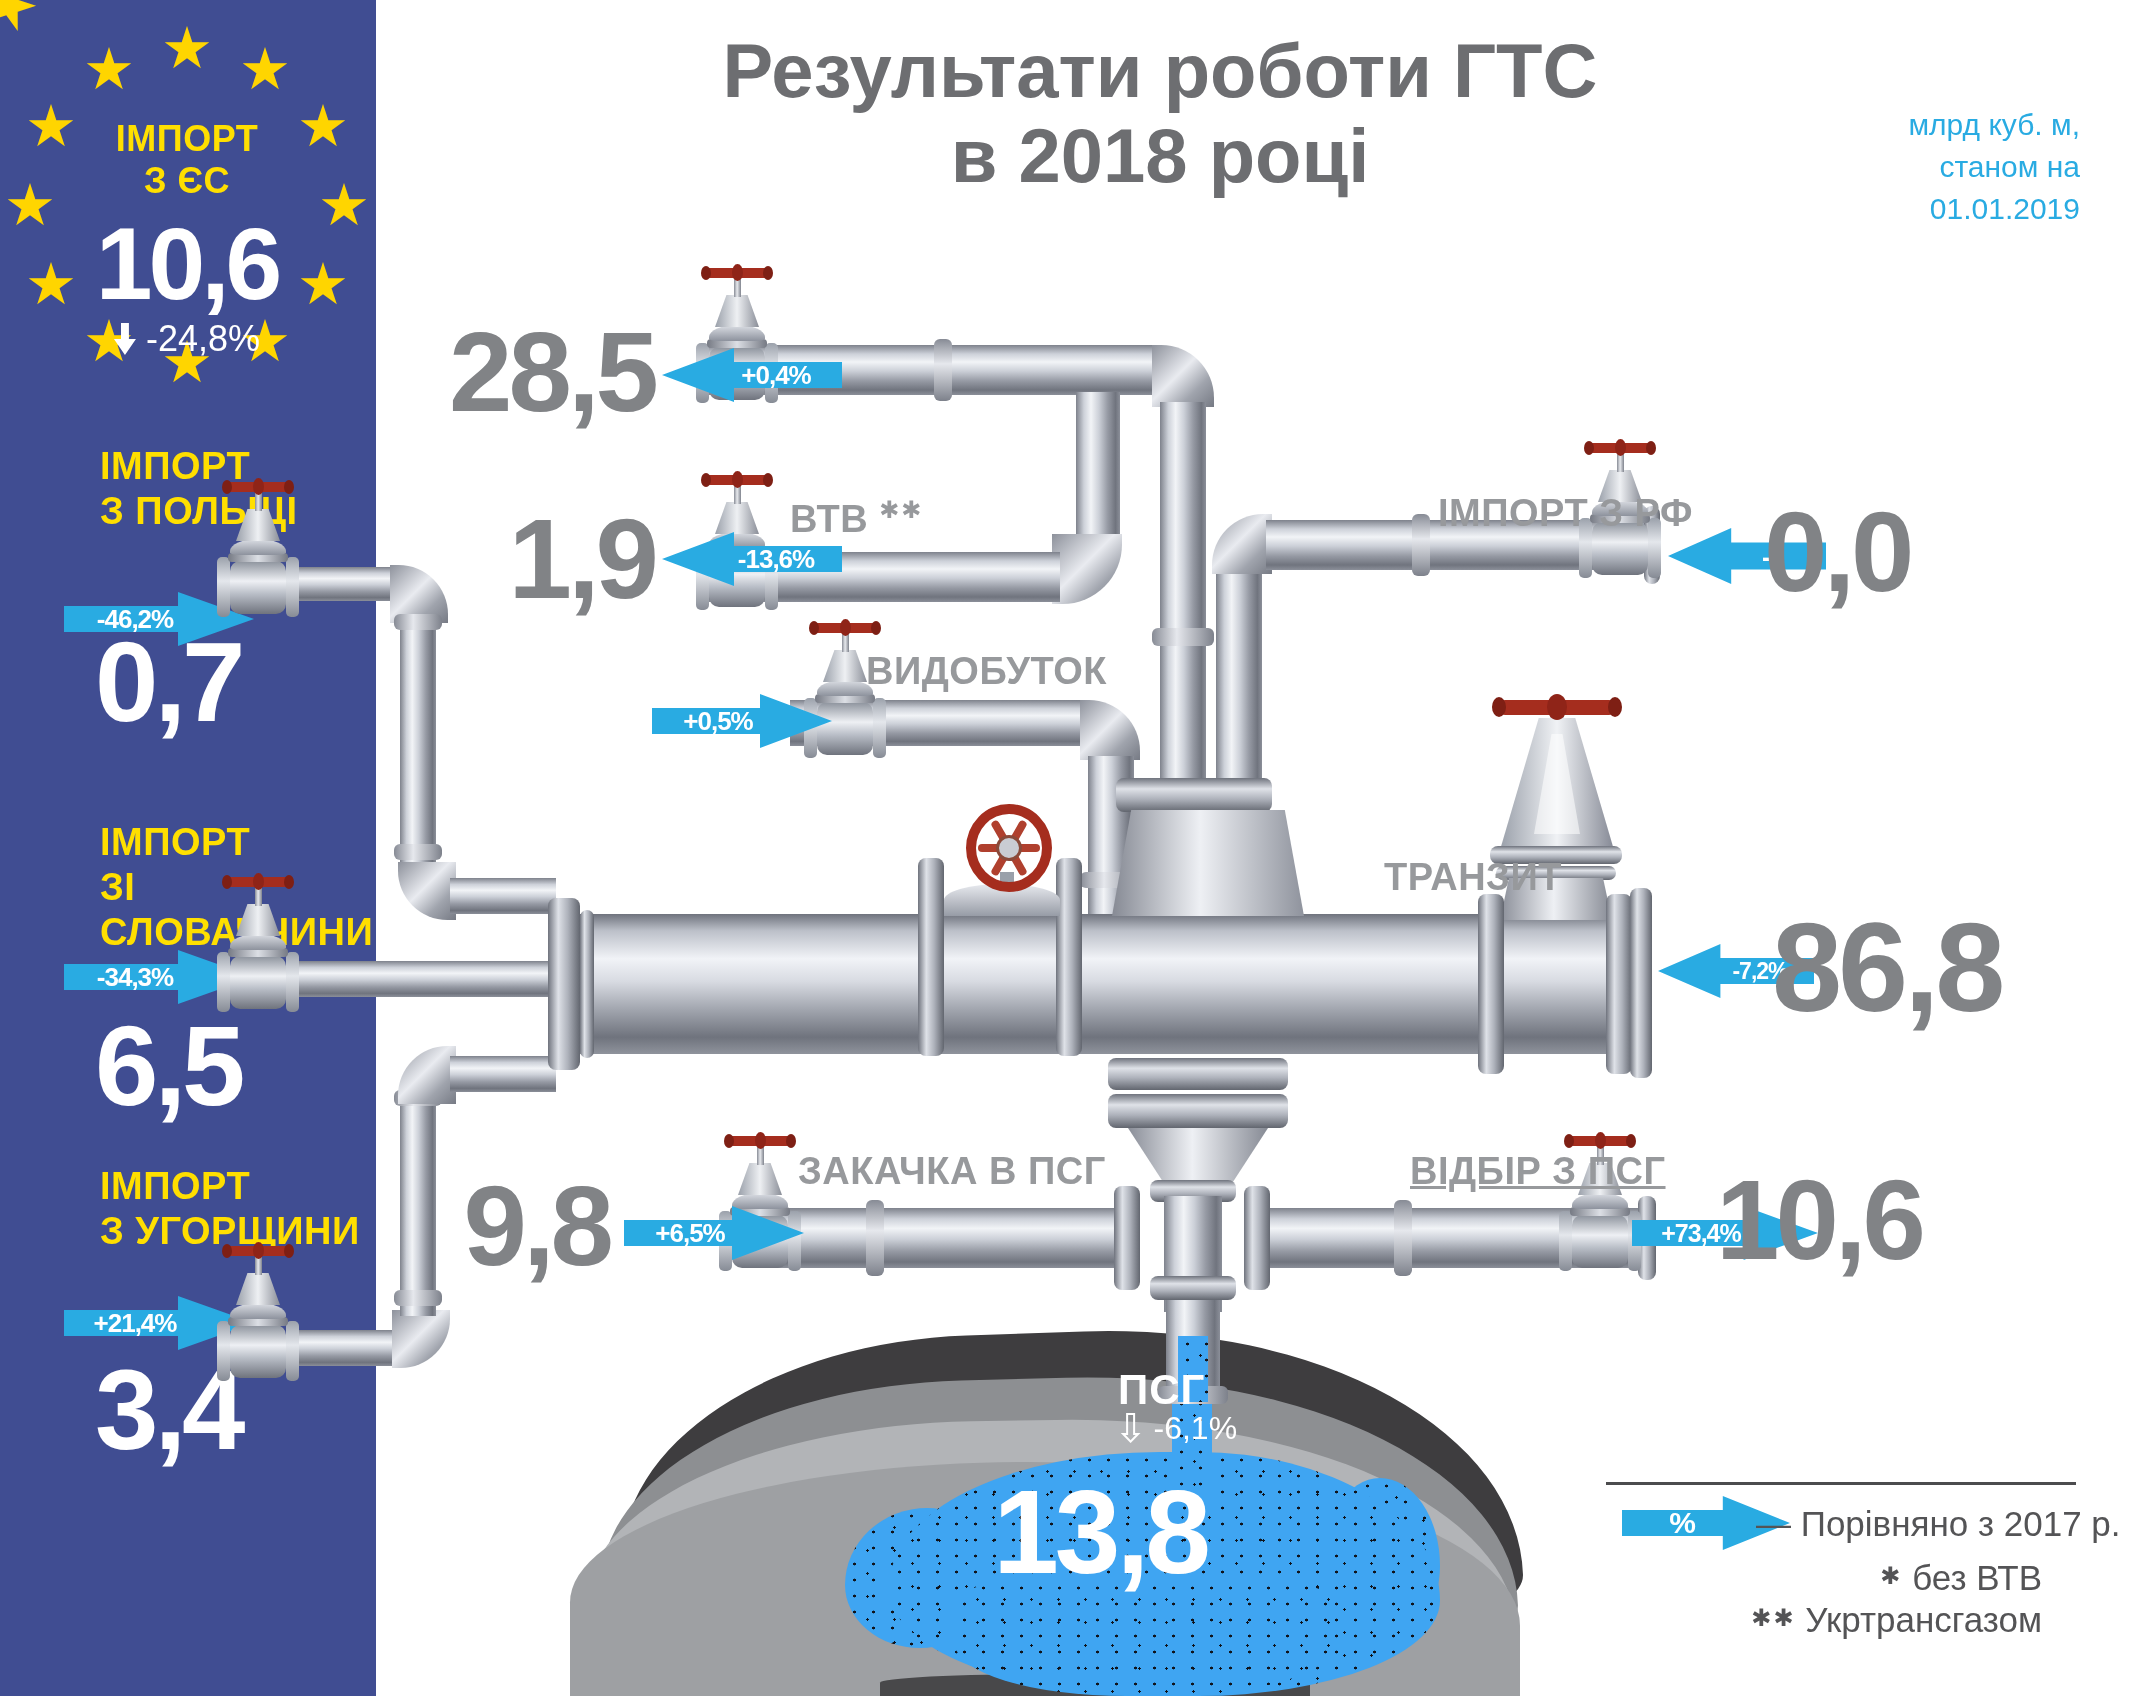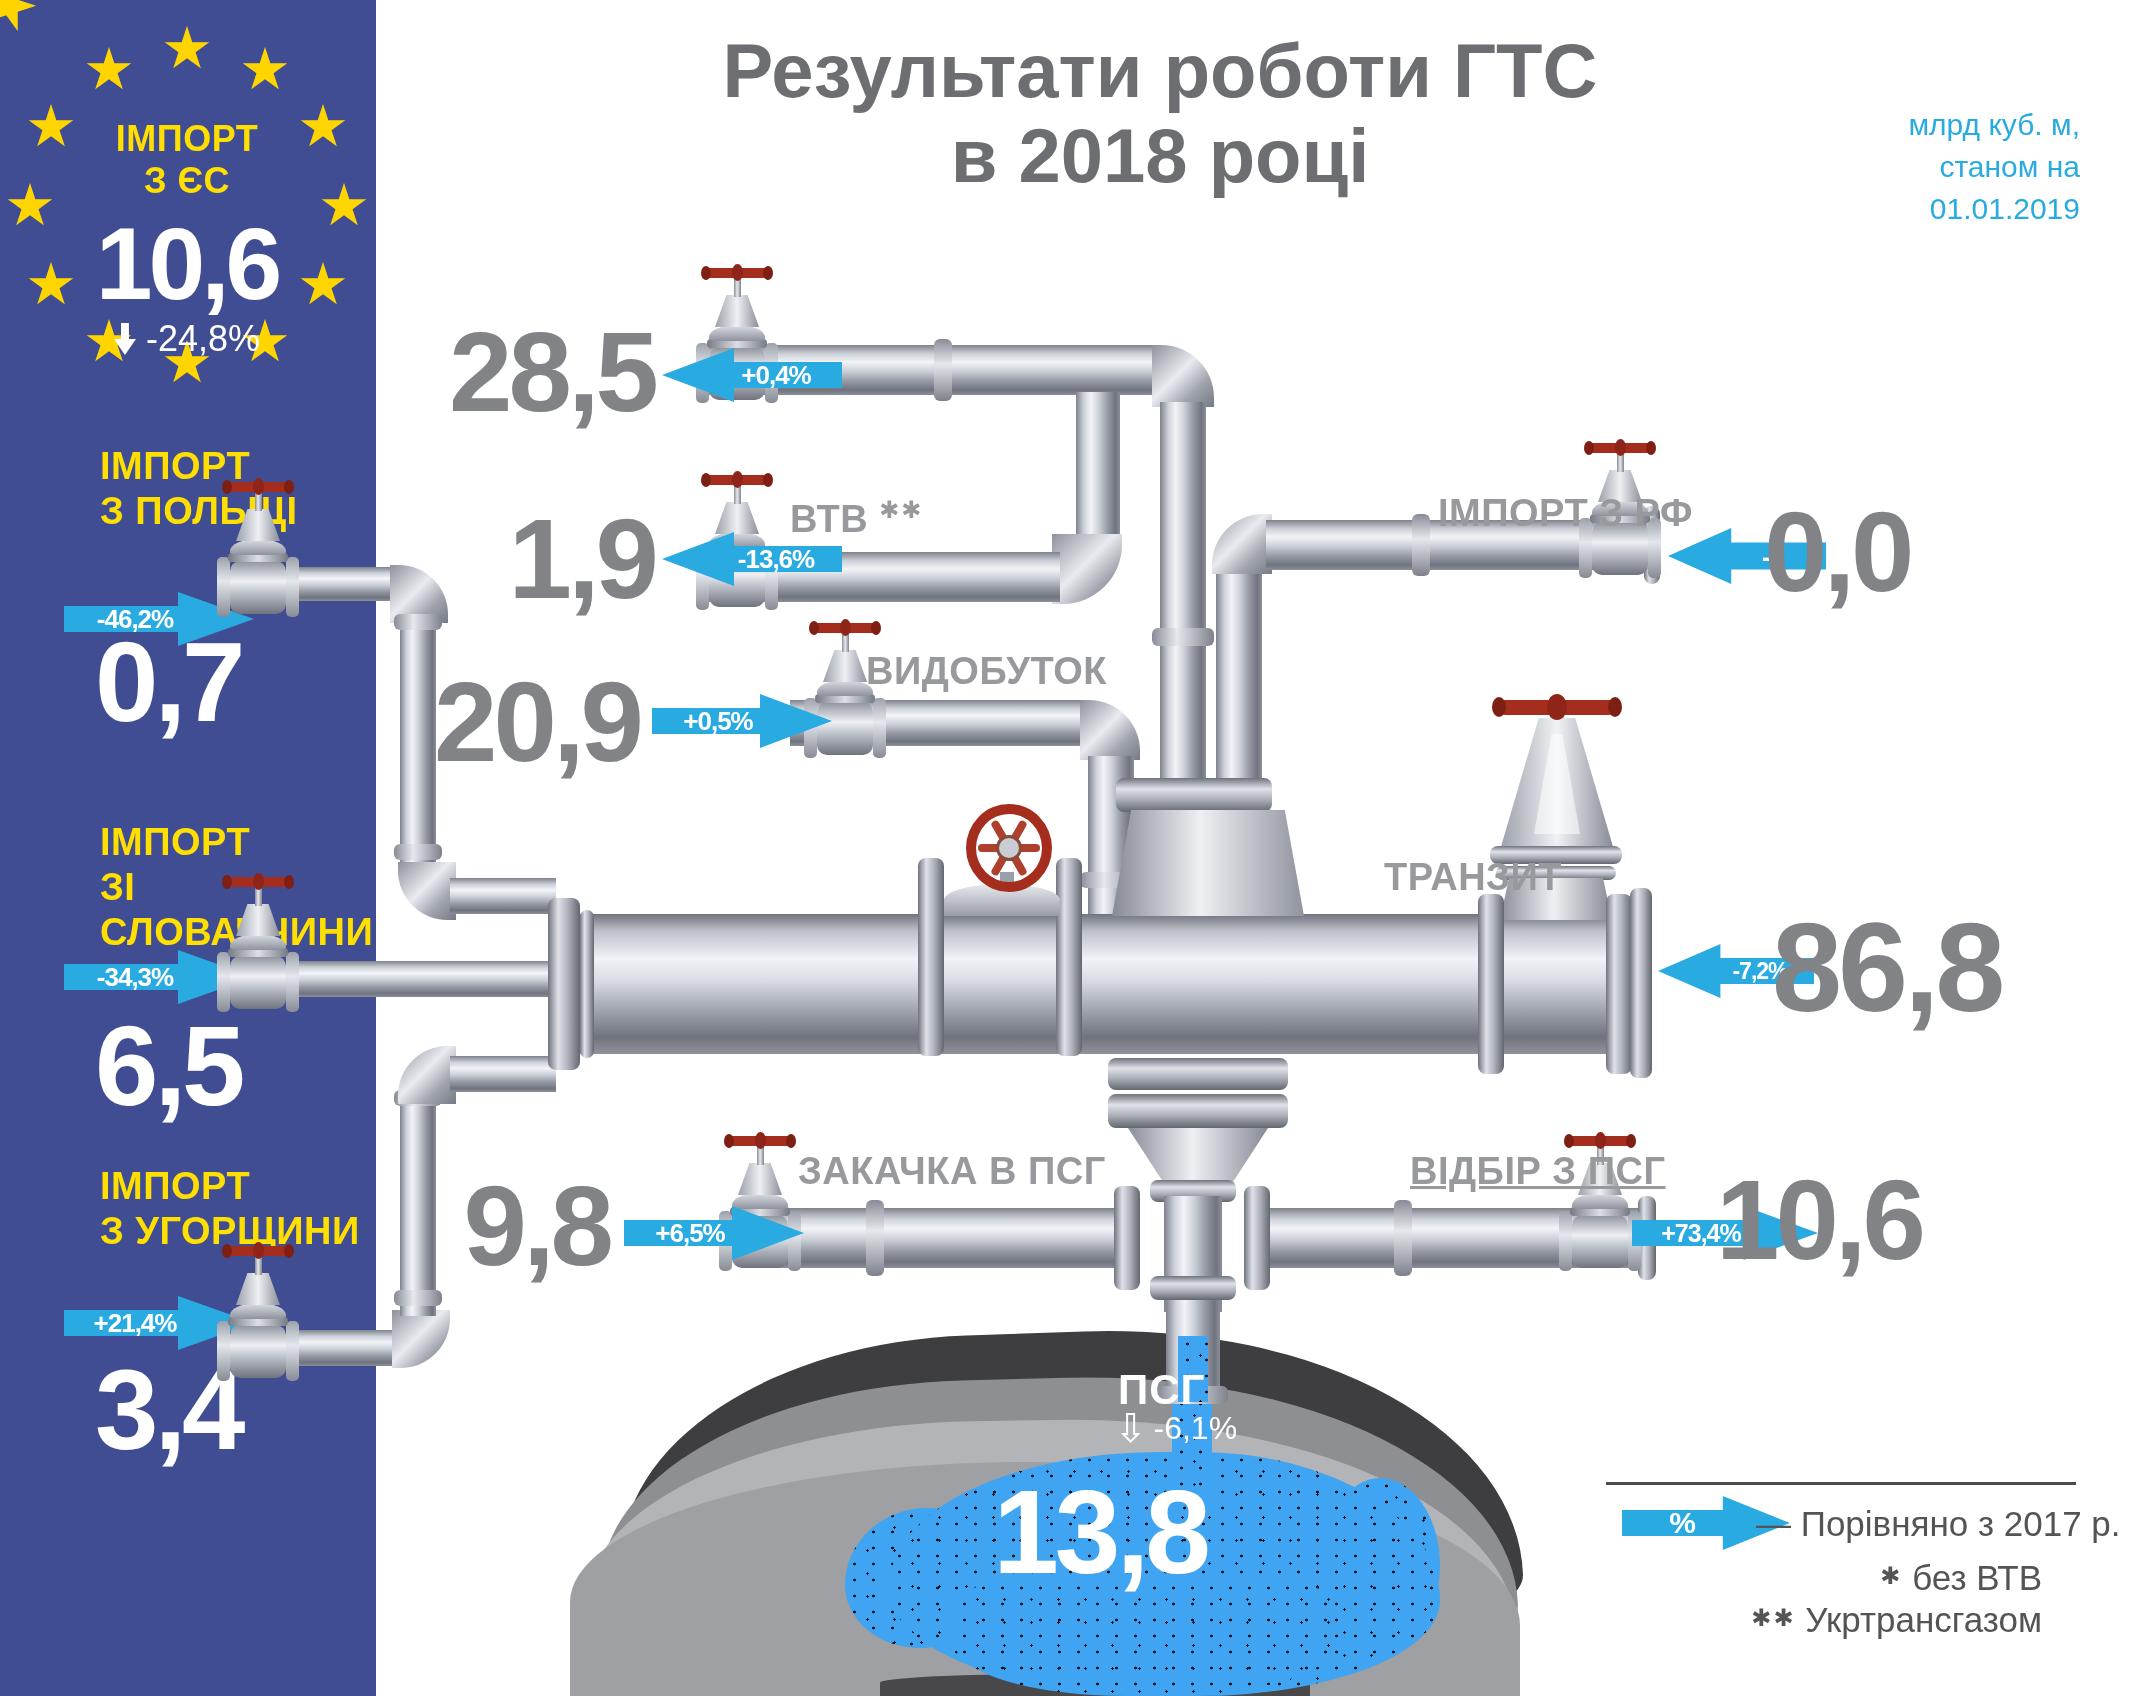--- a/index.html
+++ b/index.html
@@ -344,21 +344,20 @@
     </div>
 
   <div class="gnum tr" style="left:395px;top:505px;width:260px;font-size:114px;">1,9</div>
   <div class="ar l" style="left:662px;top:532px;width:132px;height:54px;">
     <span>-13,6%</span>
     </div>
   <div class="glabel" style="left:790px;top:496px;">
     <span>ВТВ</span>
     <span class="mark">✱✱</span></div>
 
-  <div class="gnum tr" style="left:380px;top:668px;width:260px;font-size:114px;">20,9</div>
   <div class="ar r" style="left:652px;top:694px;width:132px;height:54px;">
     <span>+0,5%</span>
     </div>
   <div class="glabel" style="left:866px;top:650px;">ВИДОБУТОК</div>
 
   <div class="glabel" style="left:1438px;top:492px;">ІМПОРТ З РФ</div>
   <div class="ar l" style="left:1668px;top:528px;width:110px;height:56px;font-size:34px;">
     <span>–</span>
     </div>
   <div class="gnum" style="left:1764px;top:498px;font-size:114px;">0,0</div>

